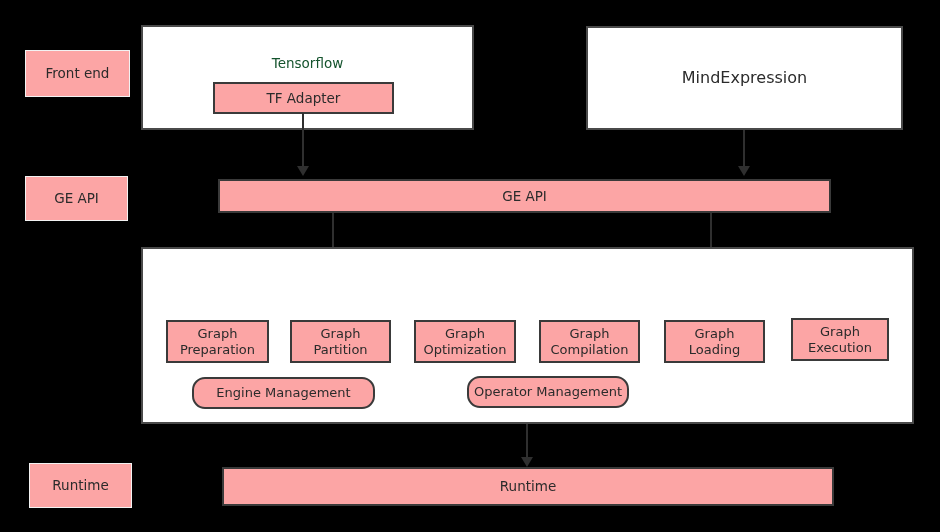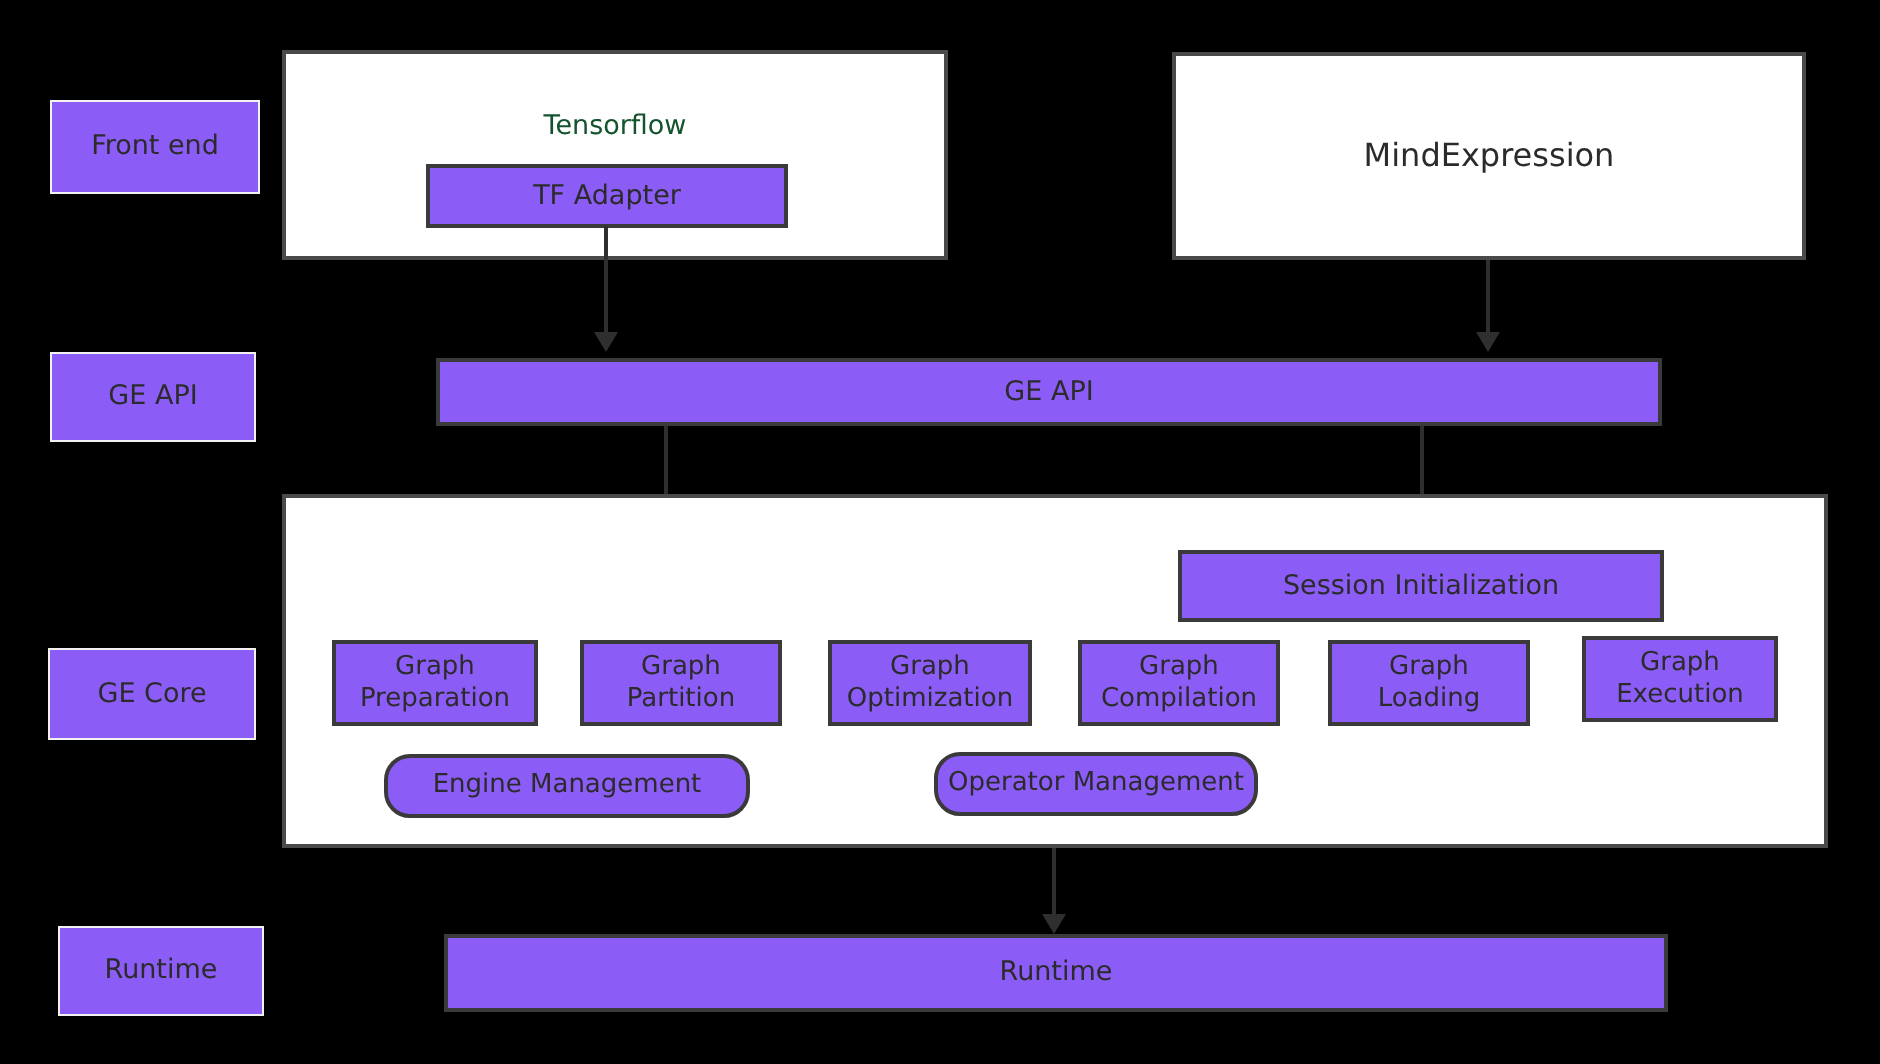--- a/index.html
+++ b/index.html
@@ -10,21 +10,21 @@
   #canvas {
     position: relative;
     width: 940px;
     height: 532px;
     background: #000000;
     font-family: "DejaVu Sans", "Liberation Sans", sans-serif;
     overflow: hidden;
   }
   .box {
     position: absolute;
-    background: #8b5cf6;
+    background: #fca5a5;
     border: 2px solid #3a3a3a;
     box-sizing: border-box;
     display: flex;
     align-items: center;
     justify-content: center;
     text-align: center;
     color: #2b2b2b;
     line-height: 1.22;
     white-space: pre-line;
   }
@@ -80,21 +80,20 @@
 </style>
 </head>
 <body>
 
 <div id="canvas">
 
   <div class="box layer-label" style="left:25px; top:50px; width:105px; height:47px;">Front end</div>
 
   <div class="box layer-label" style="left:25px; top:176px; width:103px; height:45px;">GE API</div>
 
-  <div class="box layer-label" style="left:24px; top:324px; width:104px; height:46px;">GE Core</div>
 
   <div class="box layer-label" style="left:29px; top:463px; width:103px; height:45px;">Runtime</div>
 
   <div class="box panel" style="left:141px; top:25px; width:333px; height:105px;">
     <span class="panel-title-top">Tensorflow</span>
   </div>
 
   <div class="box" style="left:213px; top:82px; width:181px; height:32px; font-size:13.5px;">TF Adapter</div>
 
   <div class="box panel" style="left:586px; top:26px; width:317px; height:104px; align-items:center;">MindExpression</div>
@@ -108,21 +107,20 @@
   <div class="box bar" style="left:218px; top:179px; width:613px; height:34px;">GE API</div>
 
   <div class="conn vline" style="left:332px; top:213px; height:56px;"></div>
   <div class="arrowhead" style="left:327px; top:269px;"></div>
 
   <div class="conn vline" style="left:710px; top:213px; height:56px;"></div>
   <div class="arrowhead" style="left:705px; top:269px;"></div>
 
   <div class="box panel" style="left:141px; top:247px; width:773px; height:177px;"></div>
 
-  <div class="box init-box" style="left:589px; top:275px; width:243px; height:36px;">Session Initialization</div>
 
   <div class="box unit" style="left:166px; top:320px; width:103px; height:43px;">Graph
 Preparation</div>
   <div class="box unit" style="left:290px; top:320px; width:101px; height:43px;">Graph
 Partition</div>
   <div class="box unit" style="left:414px; top:320px; width:102px; height:43px;">Graph
 Optimization</div>
   <div class="box unit" style="left:539px; top:320px; width:101px; height:43px;">Graph
 Compilation</div>
   <div class="box unit" style="left:664px; top:320px; width:101px; height:43px;">Graph

